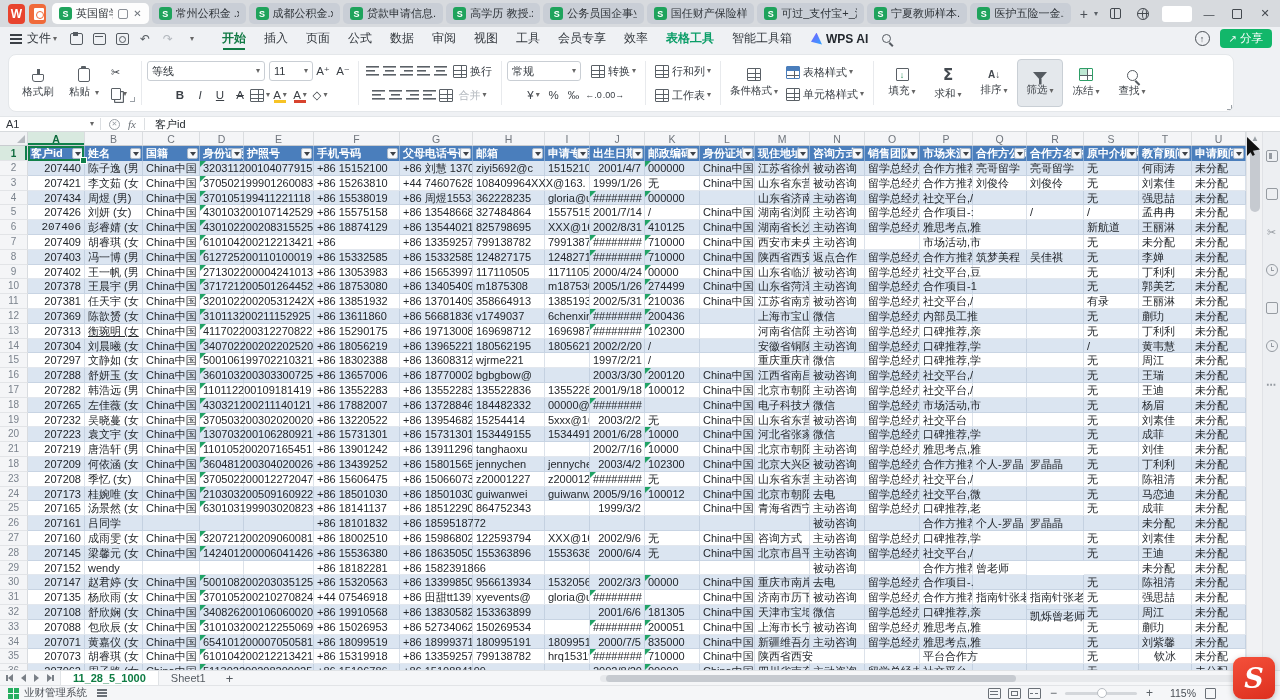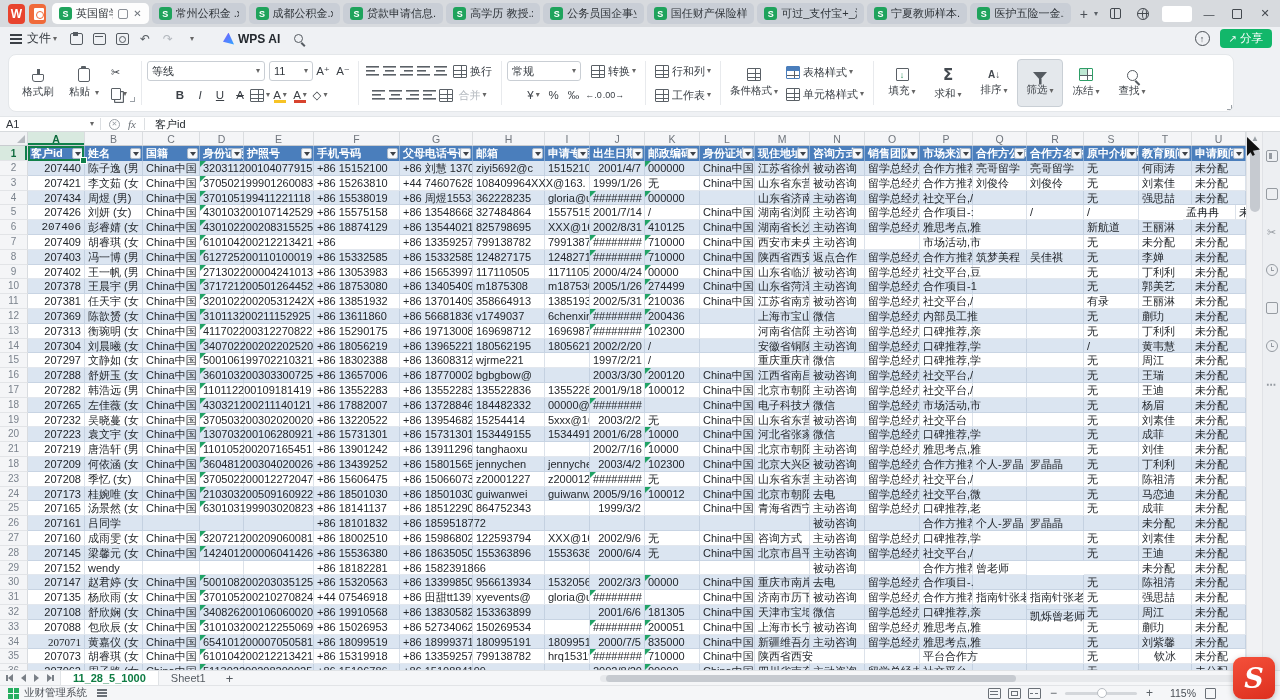--- a/index.html
+++ b/index.html
@@ -289,20 +289,46 @@
         </span>
       <span class="qi">
           <span class="ibox prev"></span>
         </span>
       <span class="qi">↶</span>
       <span class="qi qdis">↷</span>
       <span class="qi">
           <span class="car">▾</span>
         </span>
     </div>
+    <div style="display:flex">
+
+        <span class="mitem active">开始</span>
+
+        <span class="mitem">插入</span>
+
+        <span class="mitem">页面</span>
+
+        <span class="mitem">公式</span>
+
+        <span class="mitem">数据</span>
+
+        <span class="mitem">审阅</span>
+
+        <span class="mitem">视图</span>
+
+        <span class="mitem">工具</span>
+
+        <span class="mitem">会员专享</span>
+
+        <span class="mitem">效率</span>
+
+        <span class="mitem ctx">表格工具</span>
+
+        <span class="mitem">智能工具箱</span>
+      </div>
     <span class="ailogo"></span>
     <span class="ailabel">WPS AI</span>
     <span class="mag"></span>
     <div id="menuright">
       <span class="upcirc">↑</span>
       <span class="sharebtn">
           <span class="shico">↗</span>
           <span>分享</span>
         </span>
     </div>
@@ -830,21 +856,21 @@
         </div>
         <div class="cell" style="width: 54px;">
           <span class="t"></span>
         </div>
         <div class="cell" style="width: 57px;">
           <span class="t">/</span>
         </div>
         <div class="cell" style="width: 55px;">
           <span class="t">/</span>
         </div>
-        <div class="cell" style="width: 53px; margin-left: 44px;">
+        <div class="cell" style="width: 53px;">
           <span class="t">孟冉冉</span>
         </div>
         <div class="cell" style="width: 54px;">
           <span class="t">未分配</span>
         </div>
       </div>
       <div class="row band">
         <div class="rownum">6</div>
         <div class="cell num" style="width: 57px; font-family: Liberation Mono, monospace;">
           <span class="t">207406</span>
@@ -1304,21 +1330,21 @@
         </div>
         <div class="cell" style="width: 54px;">
           <span class="t">未分配</span>
         </div>
       </div>
       <div class="row">
         <div class="rownum">13</div>
         <div class="cell num" style="width: 57px;">
           <span class="t">207313</span>
         </div>
-        <div class="cell" style="width: 58px;">
+        <div class="cell" style="width: 58px; text-decoration: underline;">
           <span class="t">衡琬明 (女</span>
         </div>
         <div class="cell" style="width: 57px;">
           <span class="t">China中国</span>
         </div>
         <div class="cell ovf mk" style="width: 44px;">
           <span class="t">411702200312270822</span>
         </div>
         <div class="cell" style="width: 70px;">
           <span class="t"></span>
@@ -2687,21 +2713,21 @@
         </div>
         <div class="cell" style="width: 53px;">
           <span class="t">蒯玏</span>
         </div>
         <div class="cell" style="width: 54px;">
           <span class="t">未分配</span>
         </div>
       </div>
       <div class="row band">
         <div class="rownum">34</div>
-        <div class="cell num" style="width: 57px; font-family: Liberation Serif, serif;">
+        <div class="cell num" style="width: 57px;">
           <span class="t">207071</span>
         </div>
         <div class="cell" style="width: 58px;">
           <span class="t">黄嘉仪 (女</span>
         </div>
         <div class="cell" style="width: 57px;">
           <span class="t">China中国</span>
         </div>
         <div class="cell ovf mk" style="width: 44px;">
           <span class="t">654101200007050581</span>

